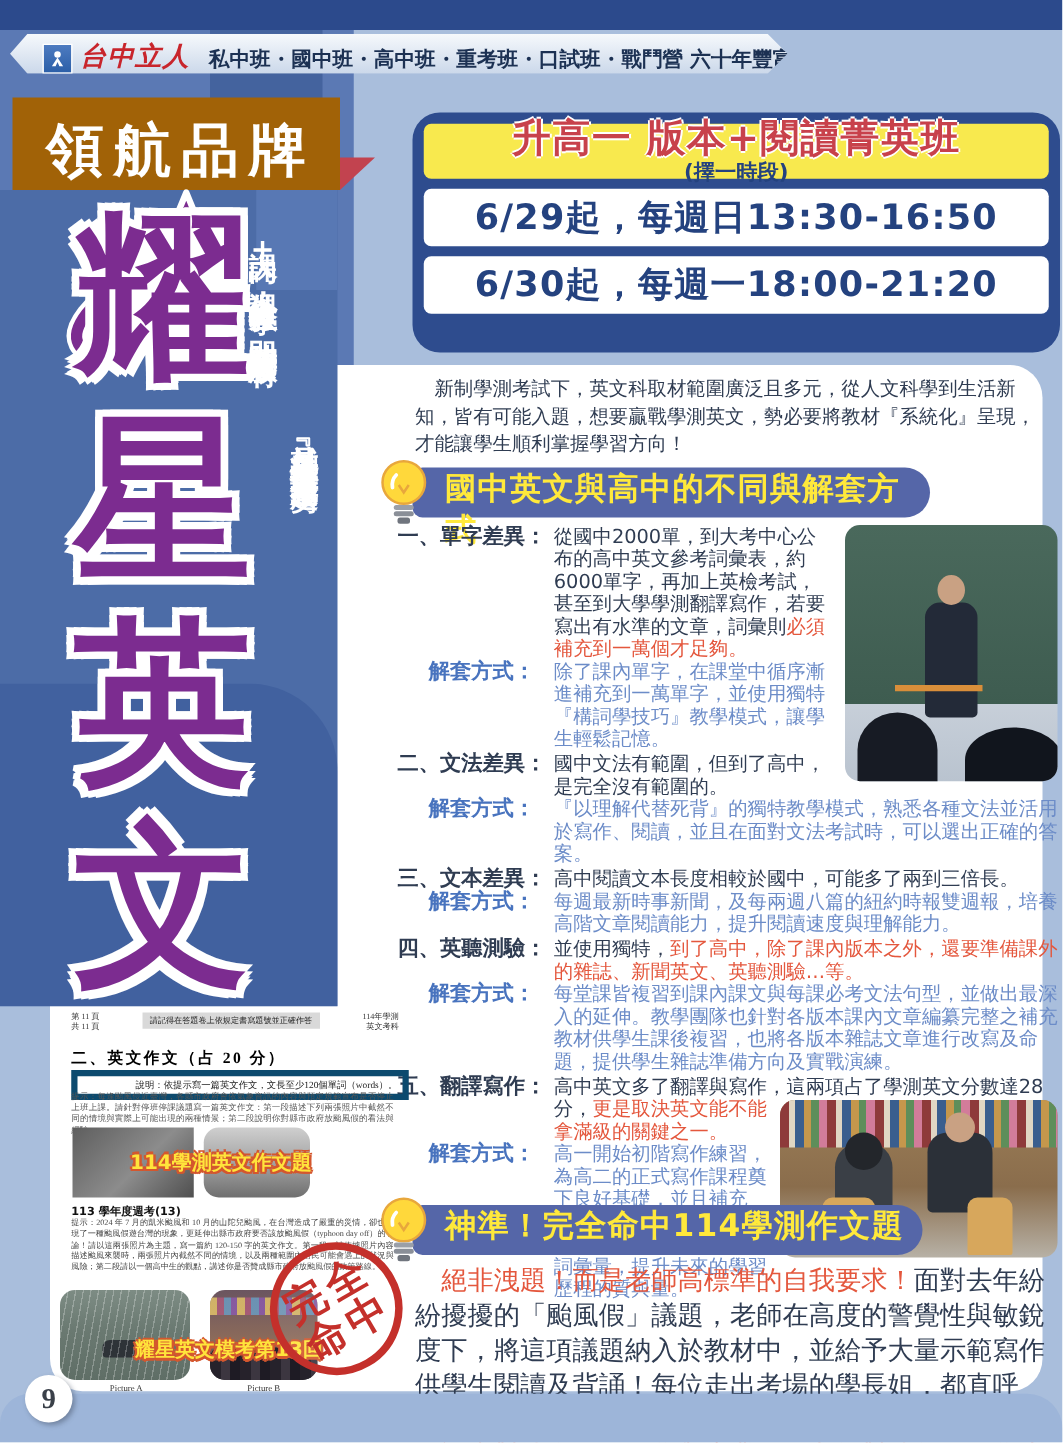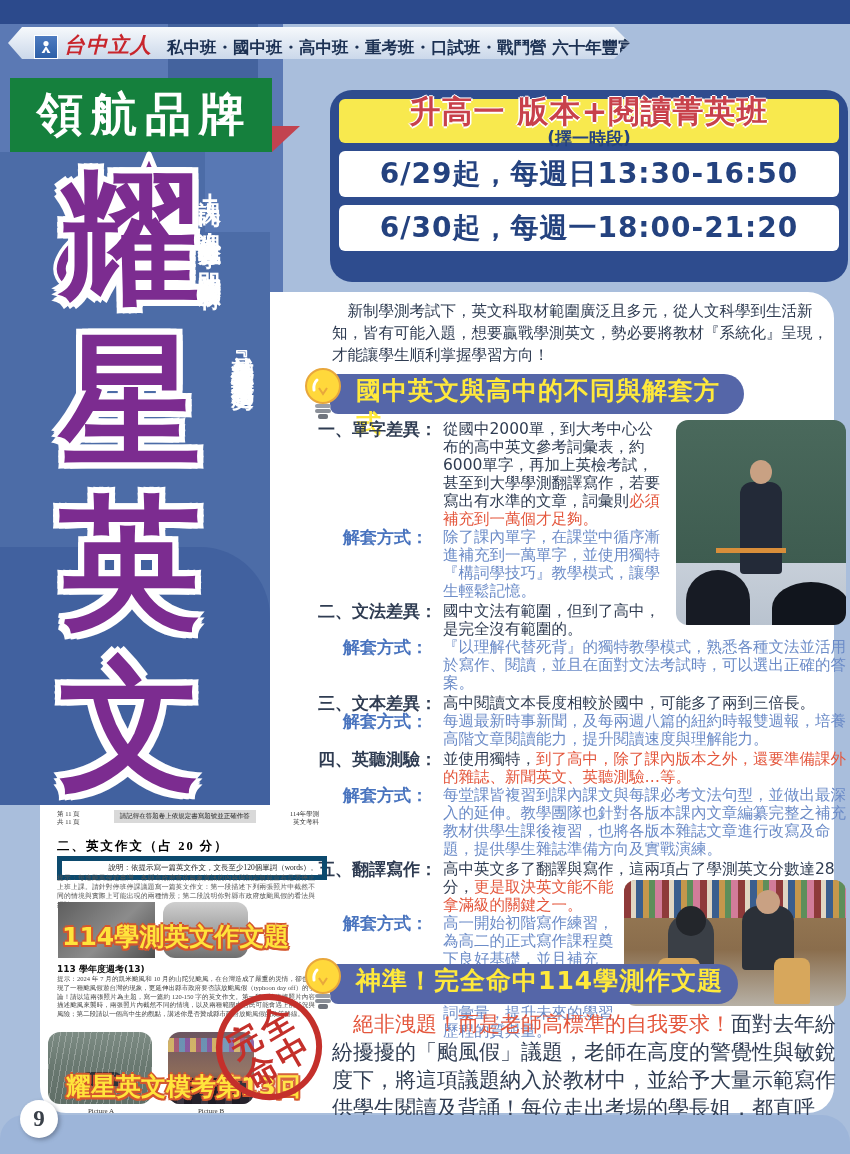--- a/index.html
+++ b/index.html
@@ -18,22 +18,22 @@
     clip-path:polygon(14px 0,calc(100% - 16px) 0,100% 50%,calc(100% - 16px) 100%,14px 100%,0 50%);
     display:flex;align-items:flex-end;padding-left:26px;box-sizing:border-box;}
   .logo-sq{width:22px;height:22px;background:linear-gradient(180deg,#4D7BC0,#2C5FA8);border:1px solid #fff;
     display:flex;align-items:center;justify-content:center;flex:0 0 auto;}
   .logo-name{color:#C8252C;font-family:"Liberation Serif",serif;font-weight:bold;font-style:italic;
     font-size:21px;margin:0 6px 0 6px;letter-spacing:1px;white-space:nowrap;}
   .banner-div{width:2px;height:20px;background:#1C3153;margin:0 7px 0 2px;}
   .banner-text{color:#1C3153;font-weight:bold;font-size:16.5px;white-space:nowrap;letter-spacing:0px;}
 
   
-  .lead-badge{position:absolute;left:10px;top:78px;width:262px;height:74px;background:#15803d;z-index:3;
-    display:flex;align-items:center;justify-content:center;}
+  .lead-badge{position:absolute;left:10px;top:78px;width:262px;height:74px;background:#a16207;z-index:3;
+    display:flex;align-items:flex-end;justify-content:center;}
   .lead-badge span{color:#fff;font-family:"Liberation Serif",serif;font-weight:bold;font-size:46px;letter-spacing:8px;padding-left:8px;}
   .badge-fold{position:absolute;left:272px;top:126px;width:0;height:0;z-index:2;
     border-top:26px solid #C2434F;border-right:28px solid transparent;}
 
   
   .blue-panel{position:absolute;left:0;top:152px;width:270px;height:653px;background:#4C6CA7;z-index:2;overflow:hidden;}
   .panel-lower{position:absolute;left:0;top:395px;width:270px;height:258px;background:#41619F;border-top-right-radius:70px;}
   .panel-corner{position:absolute;left:205px;top:0;width:65px;height:80px;background:#5878B4;}
 
   .star-logo{position:absolute;left:52px;top:148px;width:152px;height:188px;z-index:3;}
@@ -105,22 +105,22 @@
   .paper-title{position:absolute;left:57px;top:838px;font-size:12.5px;font-weight:bold;letter-spacing:2px;color:#000;
     font-family:"Liberation Serif",serif;z-index:2;}
   .paper-instruction{position:absolute;left:57px;top:856px;width:252px;border:5px solid #0c4a6e;padding:2px 4px;
     font-size:7.5px;color:#222;font-family:"Liberation Serif",serif;z-index:2;text-align:right;}
   .paper-prompt{position:absolute;left:57px;top:873px;width:258px;font-size:6.8px;line-height:9px;color:#555;
     font-family:"Liberation Serif",serif;text-align:justify;z-index:2;}
   .photo-gray1{position:absolute;left:58px;top:902px;width:97px;height:56px;border-radius:0;z-index:2;
     background:linear-gradient(135deg,#5E5E5E,#8C8C8C 55%,#4F4F4F);}
   .photo-gray2{position:absolute;left:163px;top:902px;width:85px;height:56px;z-index:2;
     background:linear-gradient(180deg,#CFCFCF,#9A9A9A 60%,#6F6F6F);}
-  .overlay-yellow{position:absolute;font-size:25px;font-weight:900;color:#FFE43B;letter-spacing:0px;z-index:3;white-space:nowrap;
-    text-shadow:2px 0 0 #D4572E,-2px 0 0 #D4572E,0 2px 0 #D4572E,0 -2px 0 #D4572E,1.5px 1.5px 0 #D4572E,-1.5px 1.5px 0 #D4572E;}
+  .overlay-yellow{position:absolute;font-size:16px;font-weight:900;color:#FFE43B;letter-spacing:0px;z-index:3;white-space:nowrap;
+    text-shadow:2px 0 0 #D4572E,-2px 0 0 #D4572E,0 2px 0 #D4572E,0 -2px 0 #D4572E,1.5px 1.5px 0 #D4572E,-1.5px 1.5px 0 #D4572E;margin-left:42px;}
   .ov1{left:62px;top:920px;}
   .ov2{left:66px;top:1070px;}
   .weekly-title{position:absolute;left:57px;top:963px;font-size:9px;font-weight:bold;color:#111;z-index:2;}
   .weekly-prompt{position:absolute;left:57px;top:975px;width:258px;font-size:6.5px;line-height:8.8px;color:#444;
     font-family:"Liberation Serif",serif;text-align:justify;z-index:2;}
   .photo-col1{position:absolute;left:48px;top:1032px;width:104px;height:72px;z-index:2;overflow:hidden;
     background:linear-gradient(180deg,#7D8C84 0%,#6A7971 45%,#5F6E66 100%);}
   .photo-col1 .car{position:absolute;left:34px;top:40px;width:40px;height:14px;background:#2E3338;border-radius:6px 8px 3px 3px;}
   .photo-col1 .rain{position:absolute;inset:0;background:repeating-linear-gradient(100deg,rgba(255,255,255,.25) 0 1px,transparent 1px 6px);}
   .photo-col2{position:absolute;left:168px;top:1032px;width:86px;height:72px;z-index:2;overflow:hidden;

